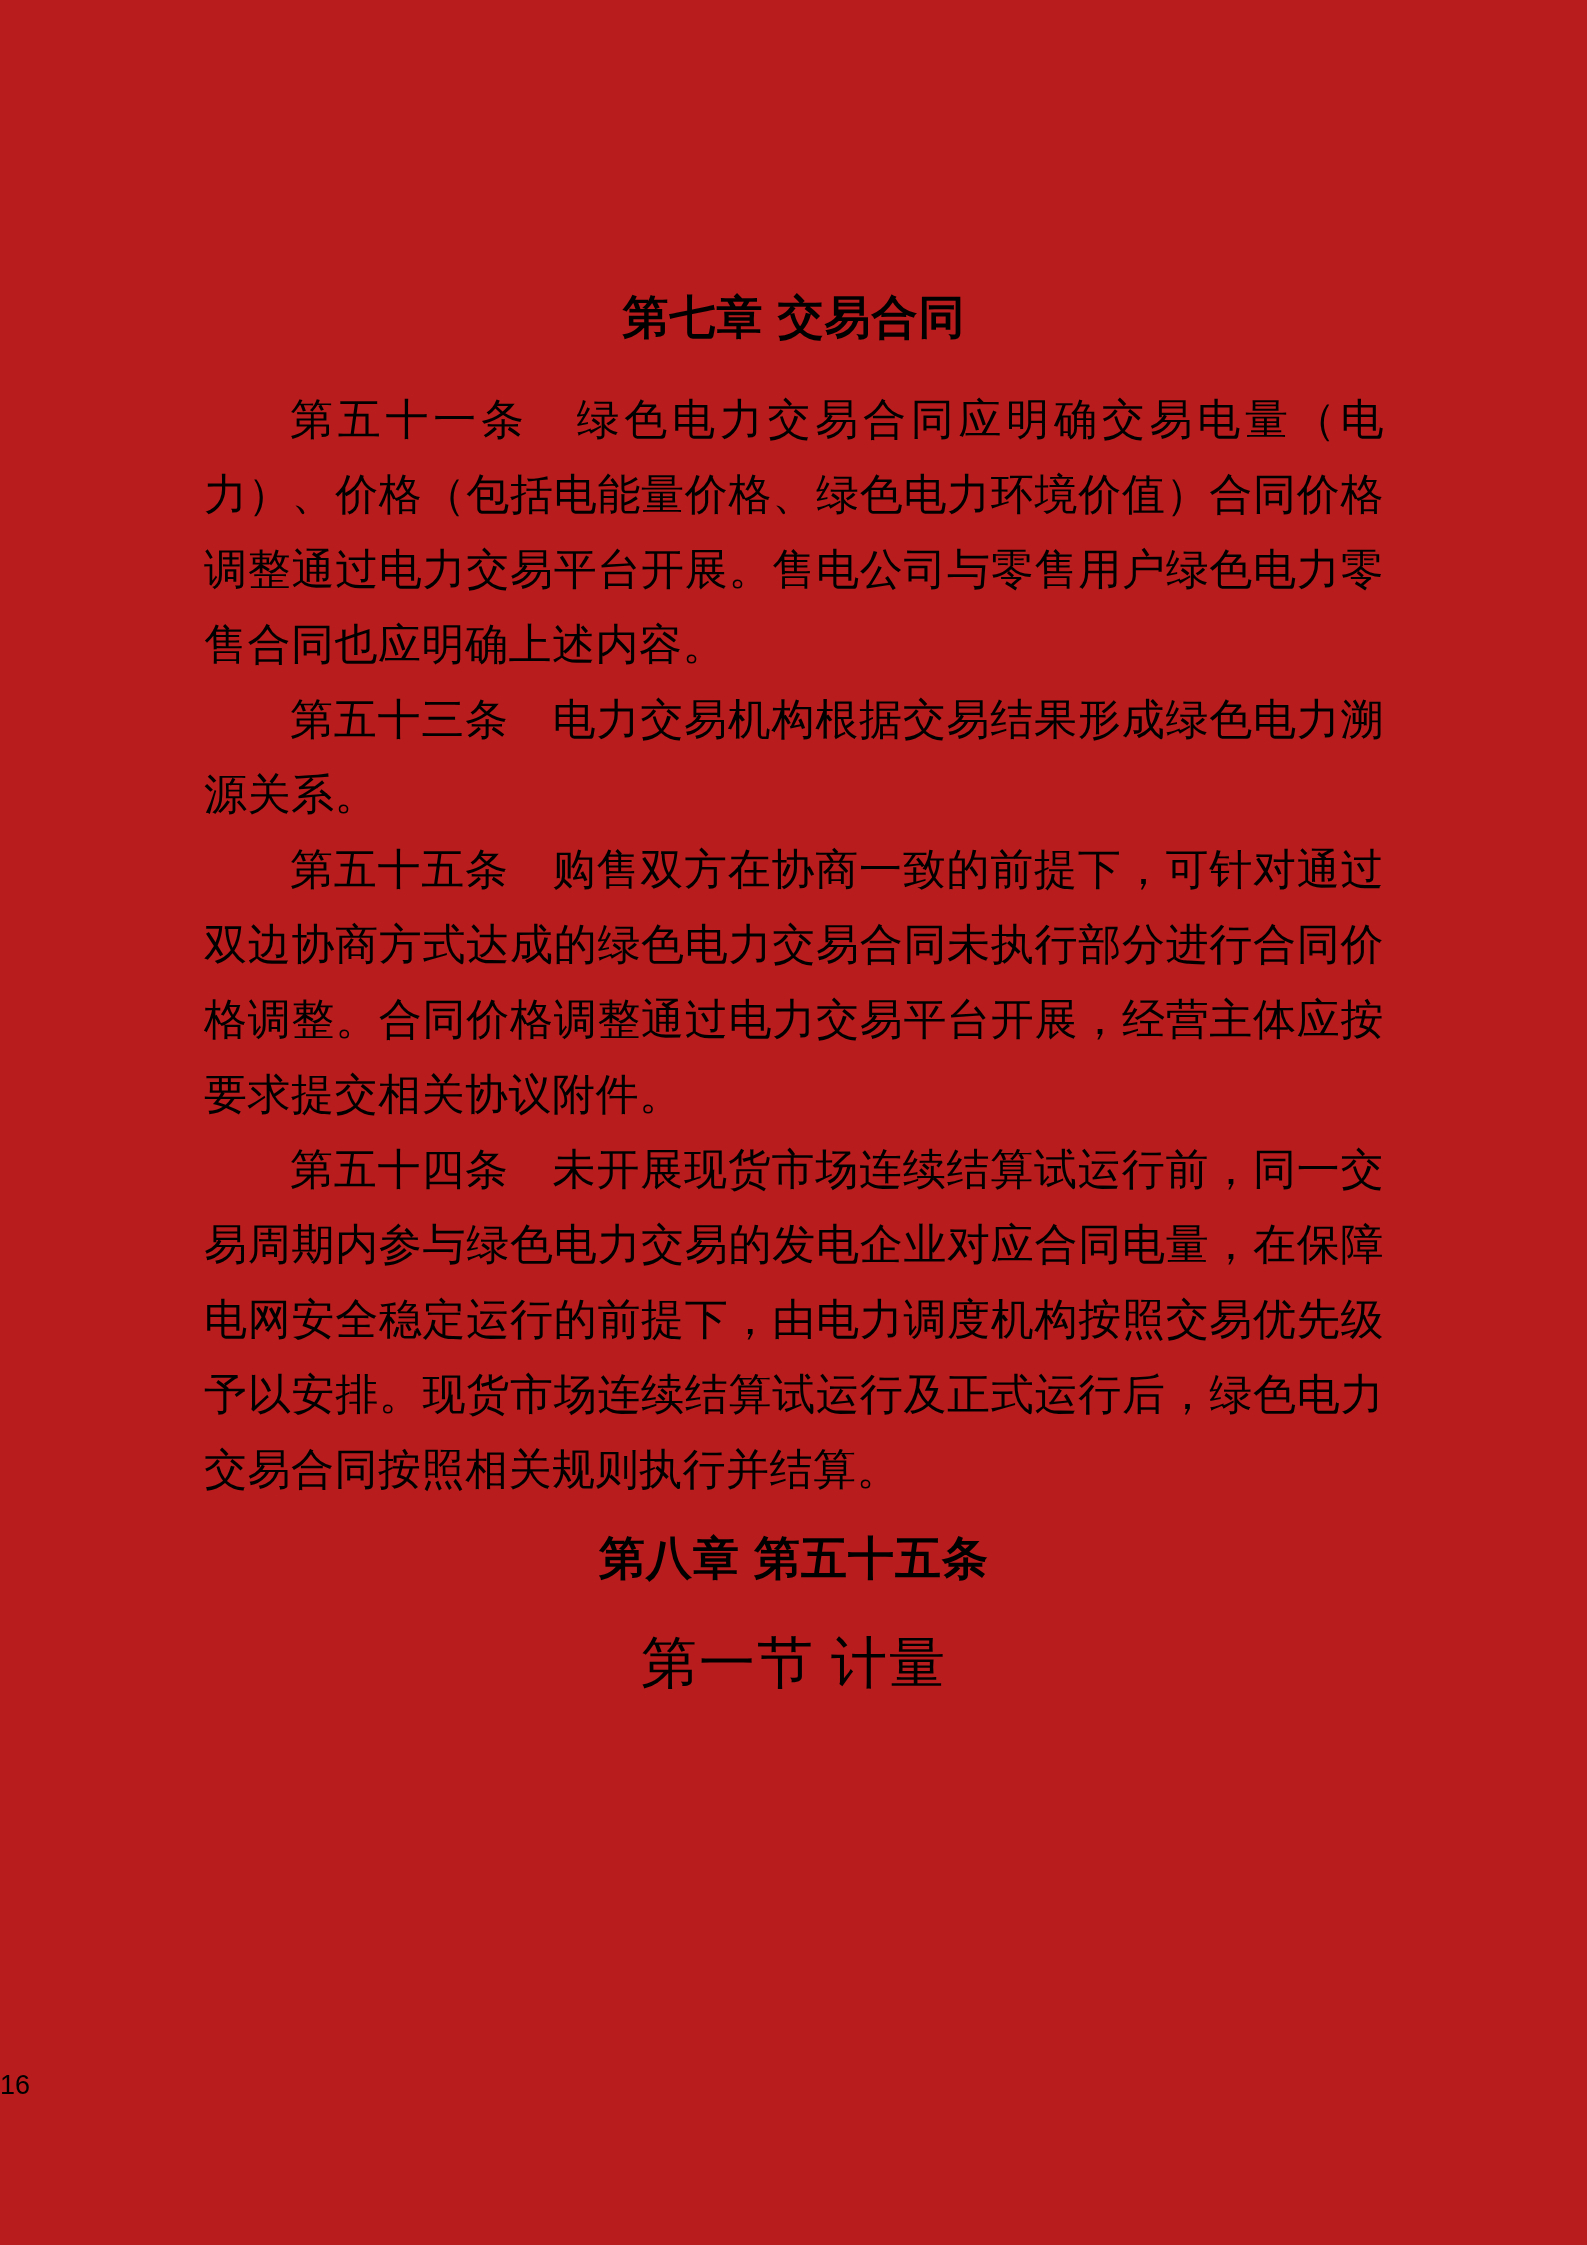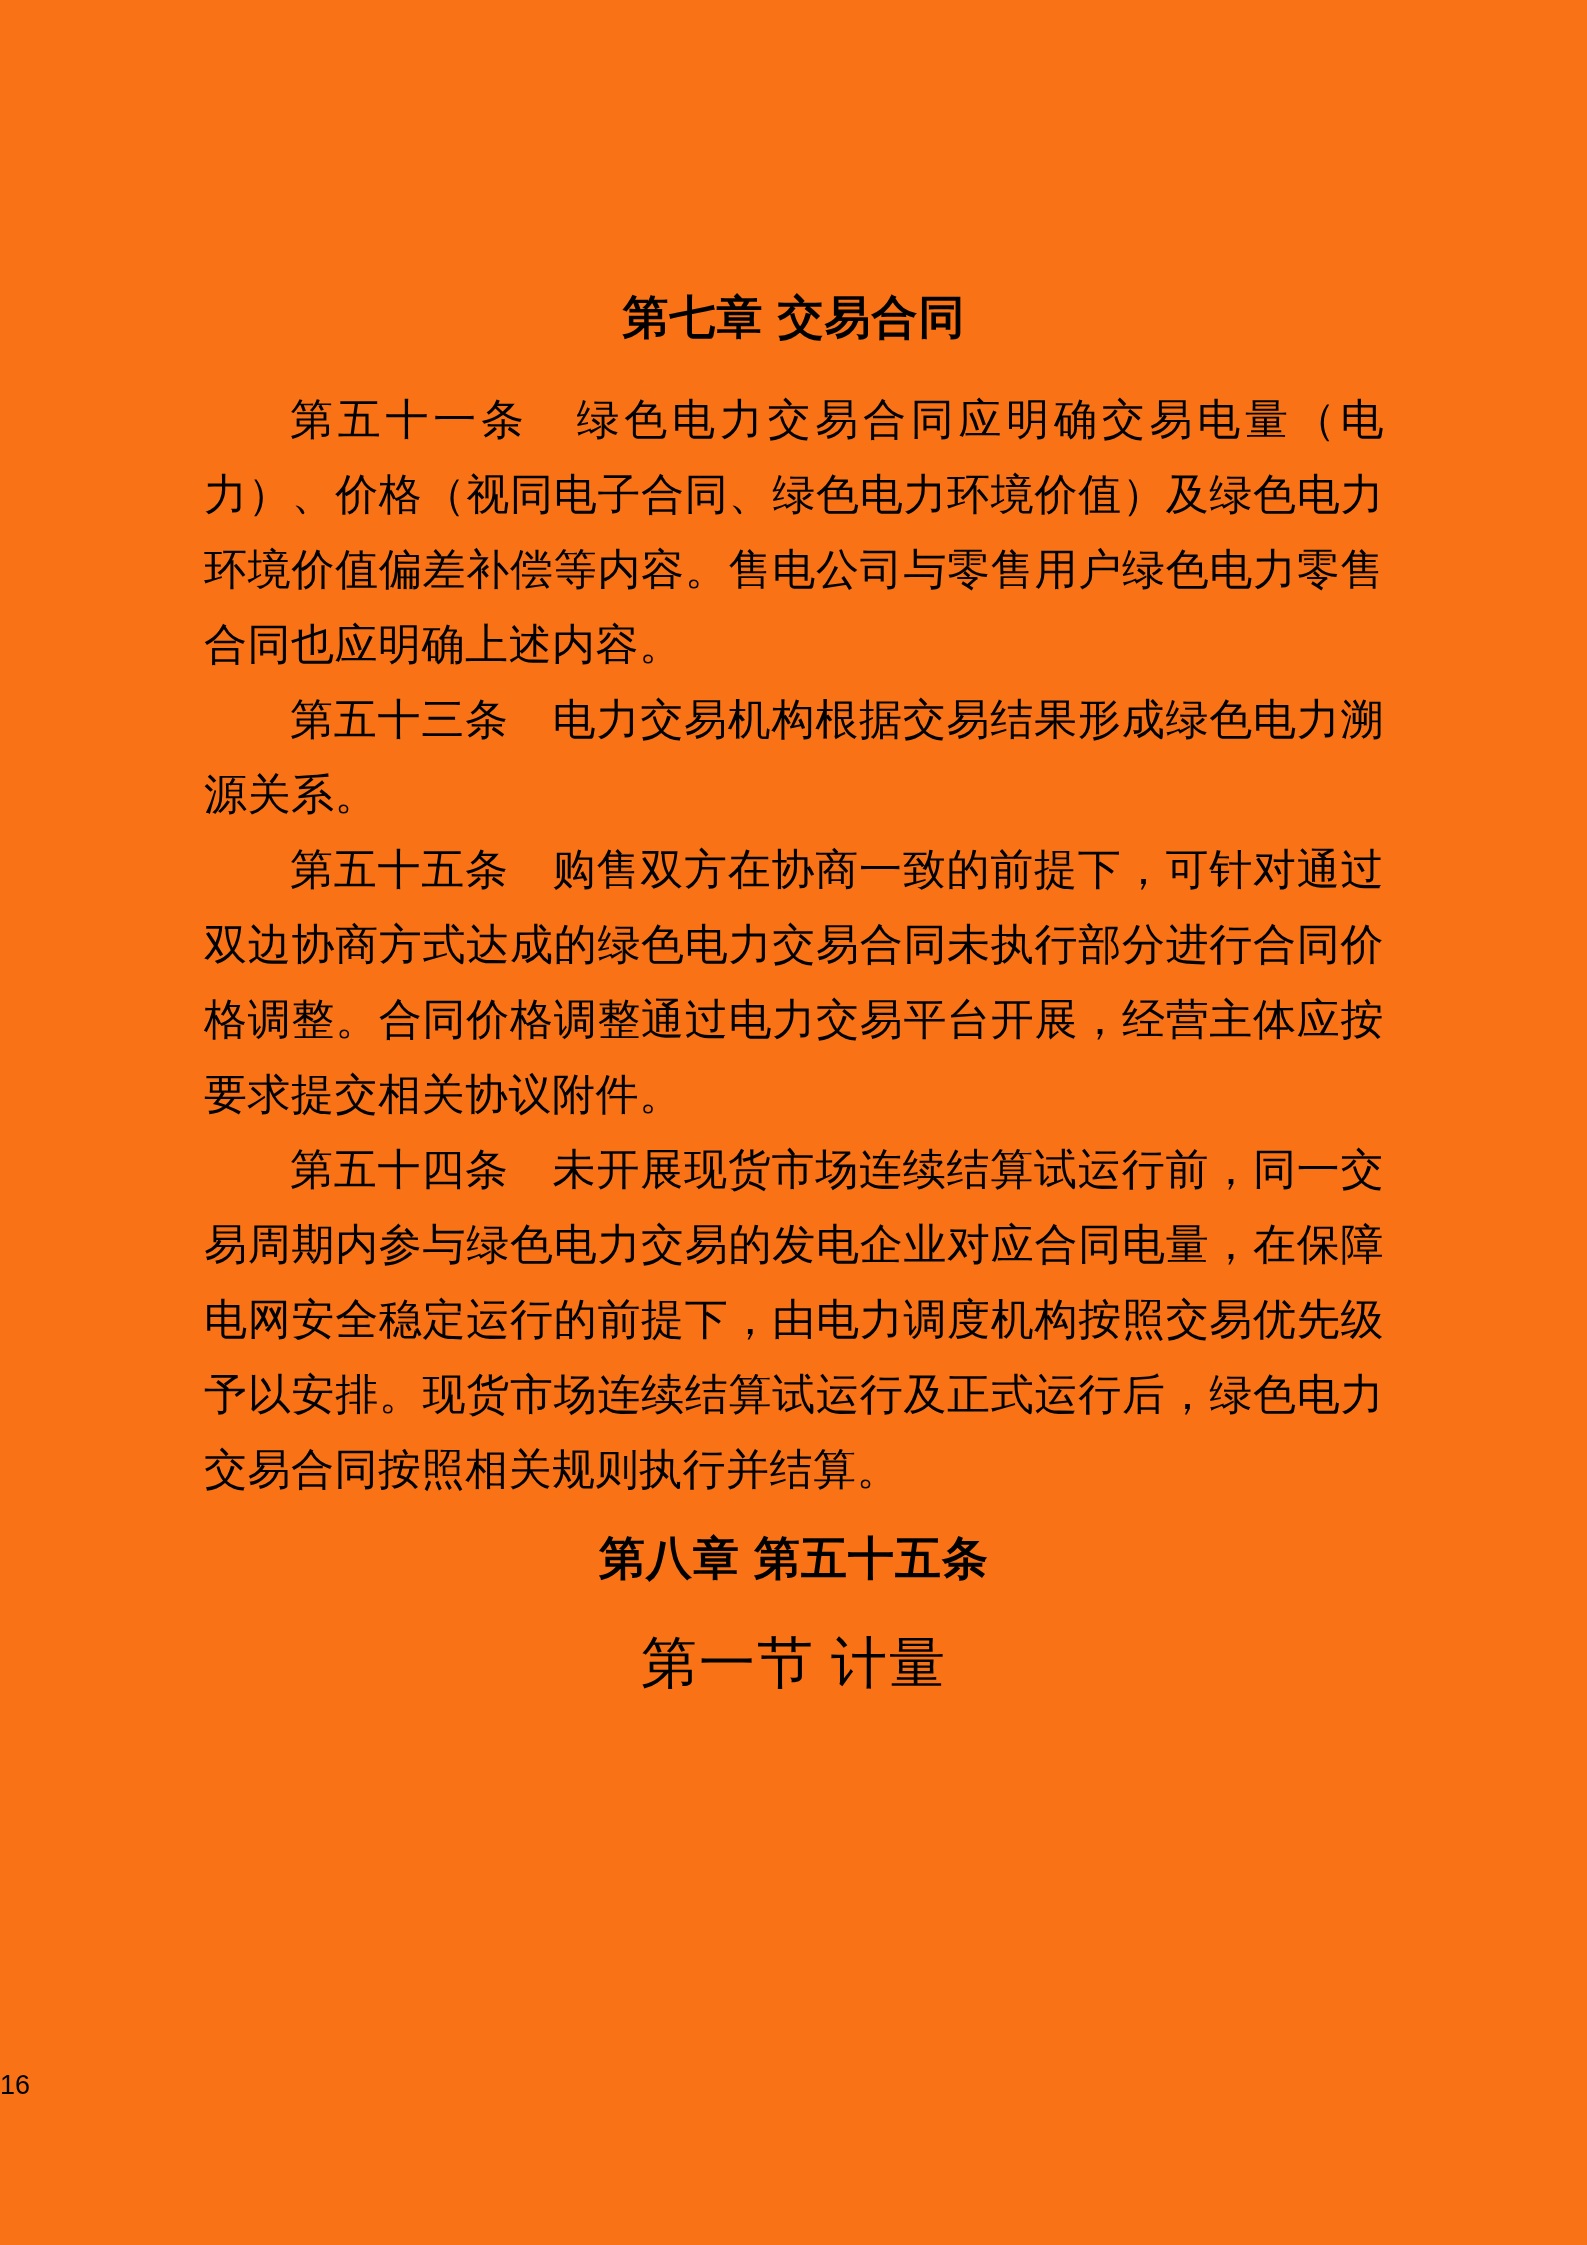--- a/index.html
+++ b/index.html
@@ -4,21 +4,21 @@
 <style>
   html, body {
     margin: 0;
     padding: 0;
     background: #ffffff;
   }
   .page {
     position: relative;
     width: 1587px;
     height: 2245px;
-    background: #f97316;
+    background: #b91c1c;
     overflow: hidden;
     font-family: "Liberation Serif", "DejaVu Serif", serif;
     color: #000000;
   }
   .content {
     position: absolute;
     left: 204px;
     top: 0;
     width: 1180px;
   }
@@ -74,21 +74,21 @@
   }
 </style>
 </head>
 <body>
 
 <div class="page">
   <div class="content">
 
     <h1 class="chapter-heading">第七章 交易合同</h1>
 
-    <p class="body-paragraph first">第五十一条　绿色电力交易合同应明确交易电量（电力）、价格（视同电子合同、绿色电力环境价值）及绿色电力环境价值偏差补偿等内容。售电公司与零售用户绿色电力零售合同也应明确上述内容。</p>
+    <p class="body-paragraph first">第五十一条　绿色电力交易合同应明确交易电量（电力）、价格（包括电能量价格、绿色电力环境价值）合同价格调整通过电力交易平台开展。售电公司与零售用户绿色电力零售合同也应明确上述内容。</p>
 
 
     <p class="body-paragraph">第五十三条　电力交易机构根据交易结果形成绿色电力溯源关系。</p>
 
     <p class="body-paragraph">第五十五条　购售双方在协商一致的前提下，可针对通过双边协商方式达成的绿色电力交易合同未执行部分进行合同价格调整。合同价格调整通过电力交易平台开展，经营主体应按要求提交相关协议附件。</p>
 
     <p class="body-paragraph">第五十四条　未开展现货市场连续结算试运行前，同一交易周期内参与绿色电力交易的发电企业对应合同电量，在保障电网安全稳定运行的前提下，由电力调度机构按照交易优先级予以安排。现货市场连续结算试运行及正式运行后，绿色电力交易合同按照相关规则执行并结算。</p>
 
     <h1 class="chapter-heading second">第八章 第五十五条</h1>
 

